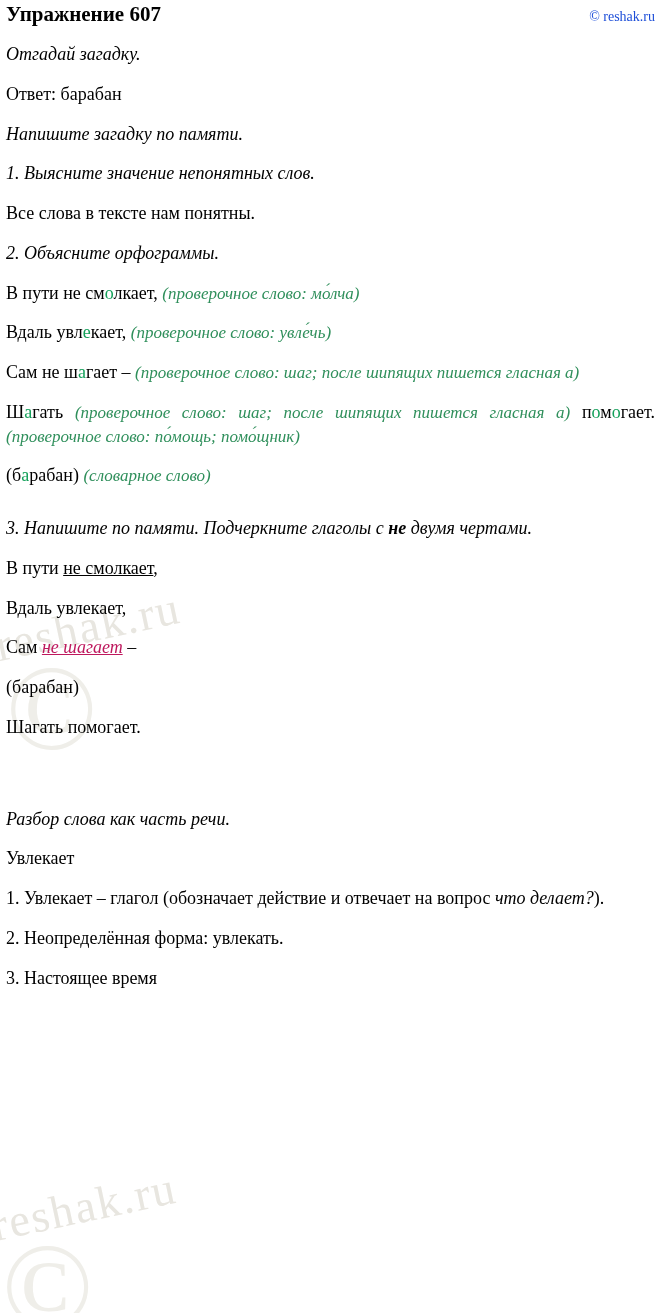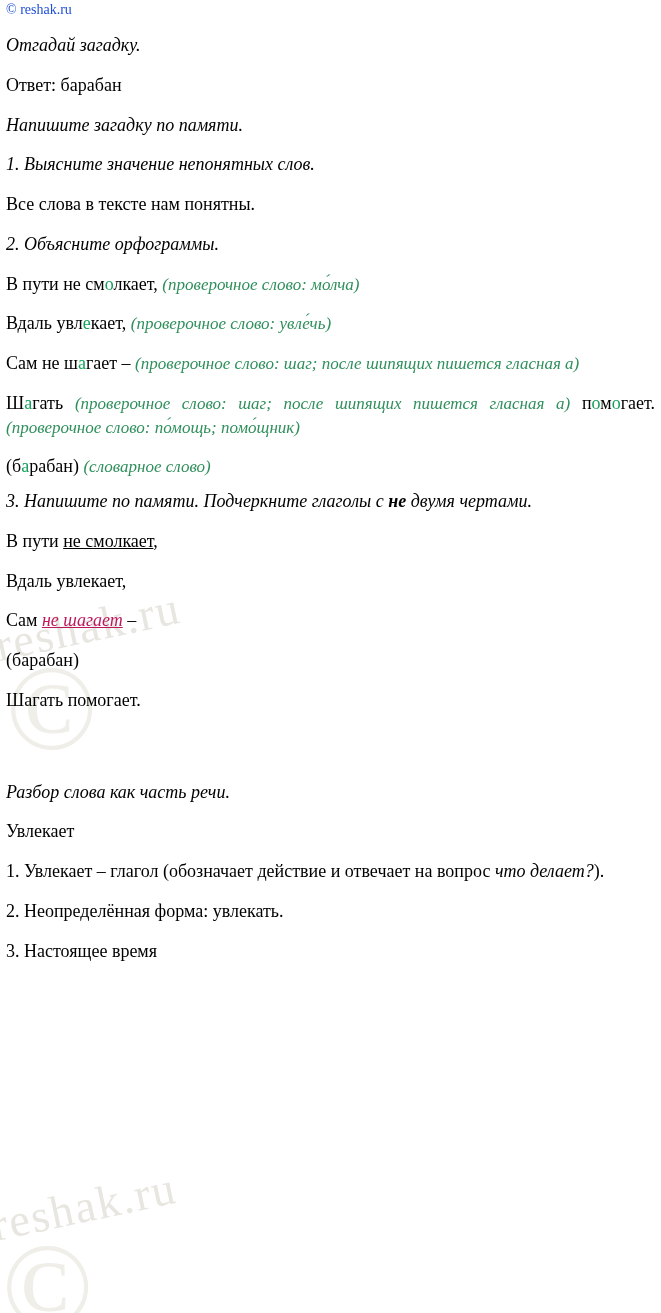--- a/index.html
+++ b/index.html
@@ -59,21 +59,21 @@
   .copyright {
     font-size: 14px;
     color: #1d4ed8;
     white-space: nowrap;
   }
   .line {
     font-size: 18px;
     line-height: 1.32;
     margin: 16px 0 0 0;
   }
-  .line.tight { margin-top: 11px; }
+  .line.tight { margin-top: 29px; }
   .ital { font-style: italic; }
   .bold { font-weight: bold; }
   .green { color: #14a05a; }
   .note {
     font-style: italic;
     color: #2f8f5b;
     font-size: 17px;
   }
   .justify {
     text-align: justify;
@@ -89,20 +89,21 @@
 <div class="page">
 
   <div class="watermark wm1">reshak.ru</div>
   <div class="wm-c wmc1">©</div>
   <div class="watermark wm2">reshak.ru</div>
   <div class="wm-c wmc2">©</div>
 
   <div class="content">
 
     <div class="header">
+      <div class="title">Упражнение 607</div>
       <div class="copyright">© reshak.ru</div>
     </div>
 
     <div class="line ital">Отгадай загадку.</div>
 
     <div class="line">Ответ: барабан</div>
 
     <div class="line ital">Напишите загадку по памяти.</div>
 
     <div class="line ital">1. Выясните значение непонятных слов.</div>

